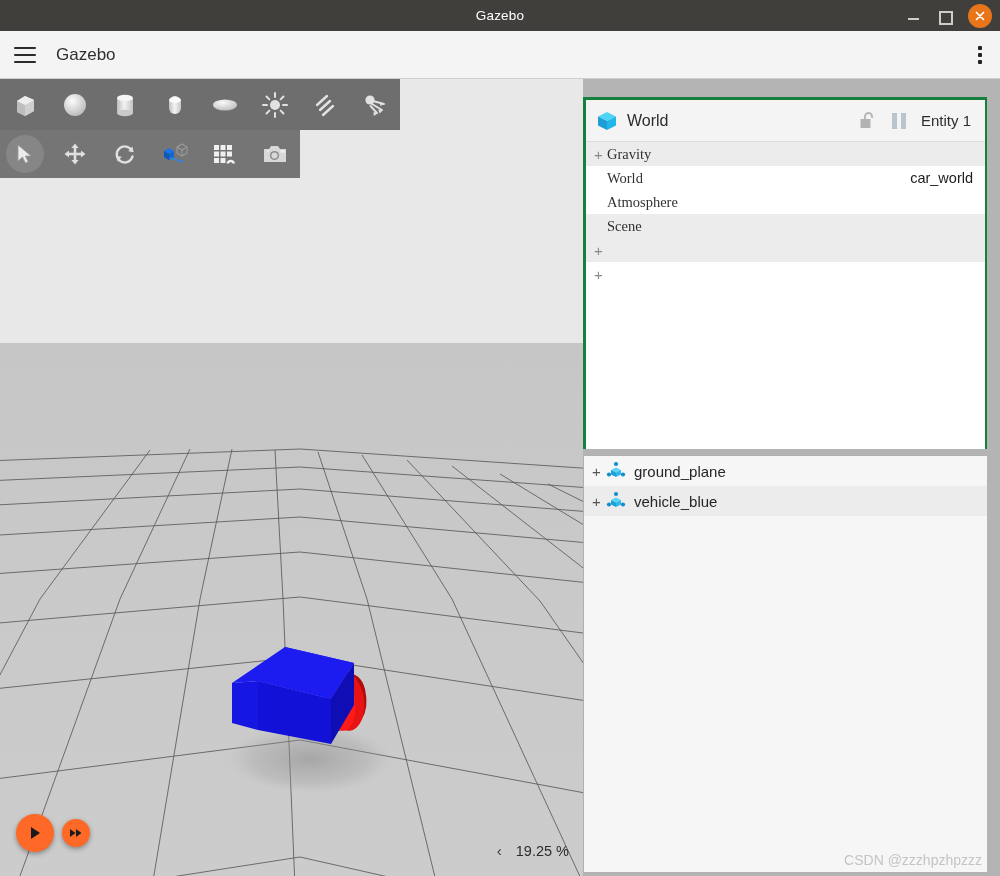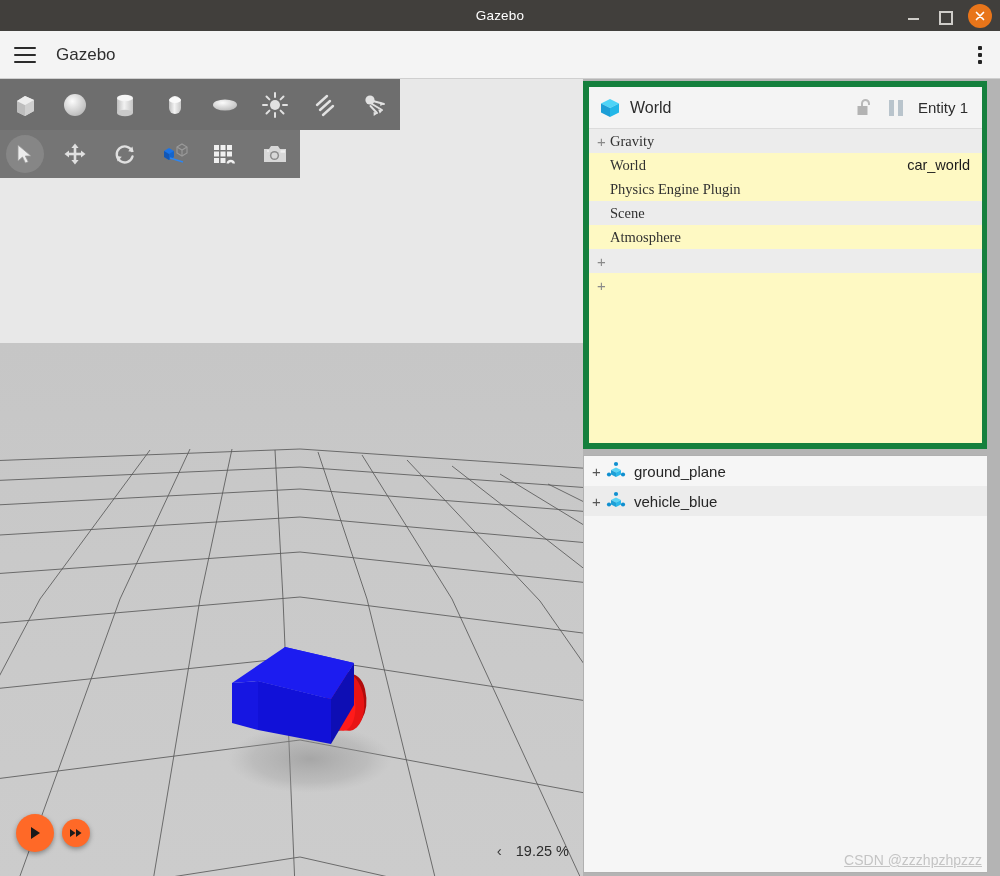--- a/index.html
+++ b/index.html
@@ -119,22 +119,22 @@
     width: 38px; height: 38px; border-radius: 50%; background: #868686;
   }
   .tool svg, .tool .glyph { position: relative; z-index: 1; }
 
   
   .right-panel {
     position: absolute; left: 583px; top: 79px; width: 417px; height: 797px;
     background: #b4b4b4;
   }
   .world-card {
-    position: absolute; left: 0; top: 2px; width: 405px; height: 368px;
-    background: #fef9c3; border: 6px solid #15803d;
+    position: absolute; left: 0; top: 18px; width: 405px; height: 368px;
+    background: #ffffff; border: 3px solid #15803d;
   }
   .world-header {
     height: 42px; display: flex; align-items: center; padding: 0 14px 0 10px;
     background: #f4f4f4; border-bottom: 1px solid #dcdcdc;
   }
   .world-title { font-size: 16px; color: #2d2d2d; margin-left: 9px; }
   .world-header-right {
     margin-left: auto; display: flex; align-items: center; gap: 15px;
   }
   .entity-label { font-size: 15px; color: #2d2d2d; }
@@ -177,21 +177,21 @@
     position: absolute; left: 2px; top: 0; width: 9px; height: 200px;
     background: #b4b4b4;
   }
   .divider-gap {
     position: absolute; left: 0; top: 370px; width: 405px; height: 6px;
     background: #b4b4b4;
   }
 
   .watermark {
     position: absolute; right: 18px; bottom: 8px;
-    color: #c4c4c4; font-size: 14px; user-select: none; text-decoration: underline;
+    color: #c4c4c4; font-size: 14px; user-select: none;
   }
 </style>
 </head>
 <body>
 
 <div id="app">
 
   <div class="titlebar">
     <div class="titlebar-title">Gazebo</div>
     <div class="win-btns">
@@ -488,31 +488,26 @@
           <span class="pname">Gravity</span>
           <span class="pval"></span>
         </div>
         <div class="prop-row">
           <span class="expander"></span>
           <span class="pname">World</span>
           <span class="pval">car_world</span>
         </div>
         <div class="prop-row">
           <span class="expander"></span>
-          <span class="pname">Physics Engine Plugin</span>
+          <span class="pname">Atmosphere</span>
           <span class="pval"></span>
         </div>
         <div class="prop-row alt">
           <span class="expander"></span>
           <span class="pname">Scene</span>
-          <span class="pval"></span>
-        </div>
-        <div class="prop-row">
-          <span class="expander"></span>
-          <span class="pname">Atmosphere</span>
           <span class="pval"></span>
         </div>
         <div class="prop-row alt">
           <span class="expander">+</span>
           <span class="pval"></span>
         </div>
         <div class="prop-row">
           <span class="expander">+</span>
           <span class="pval"></span>
         </div>

